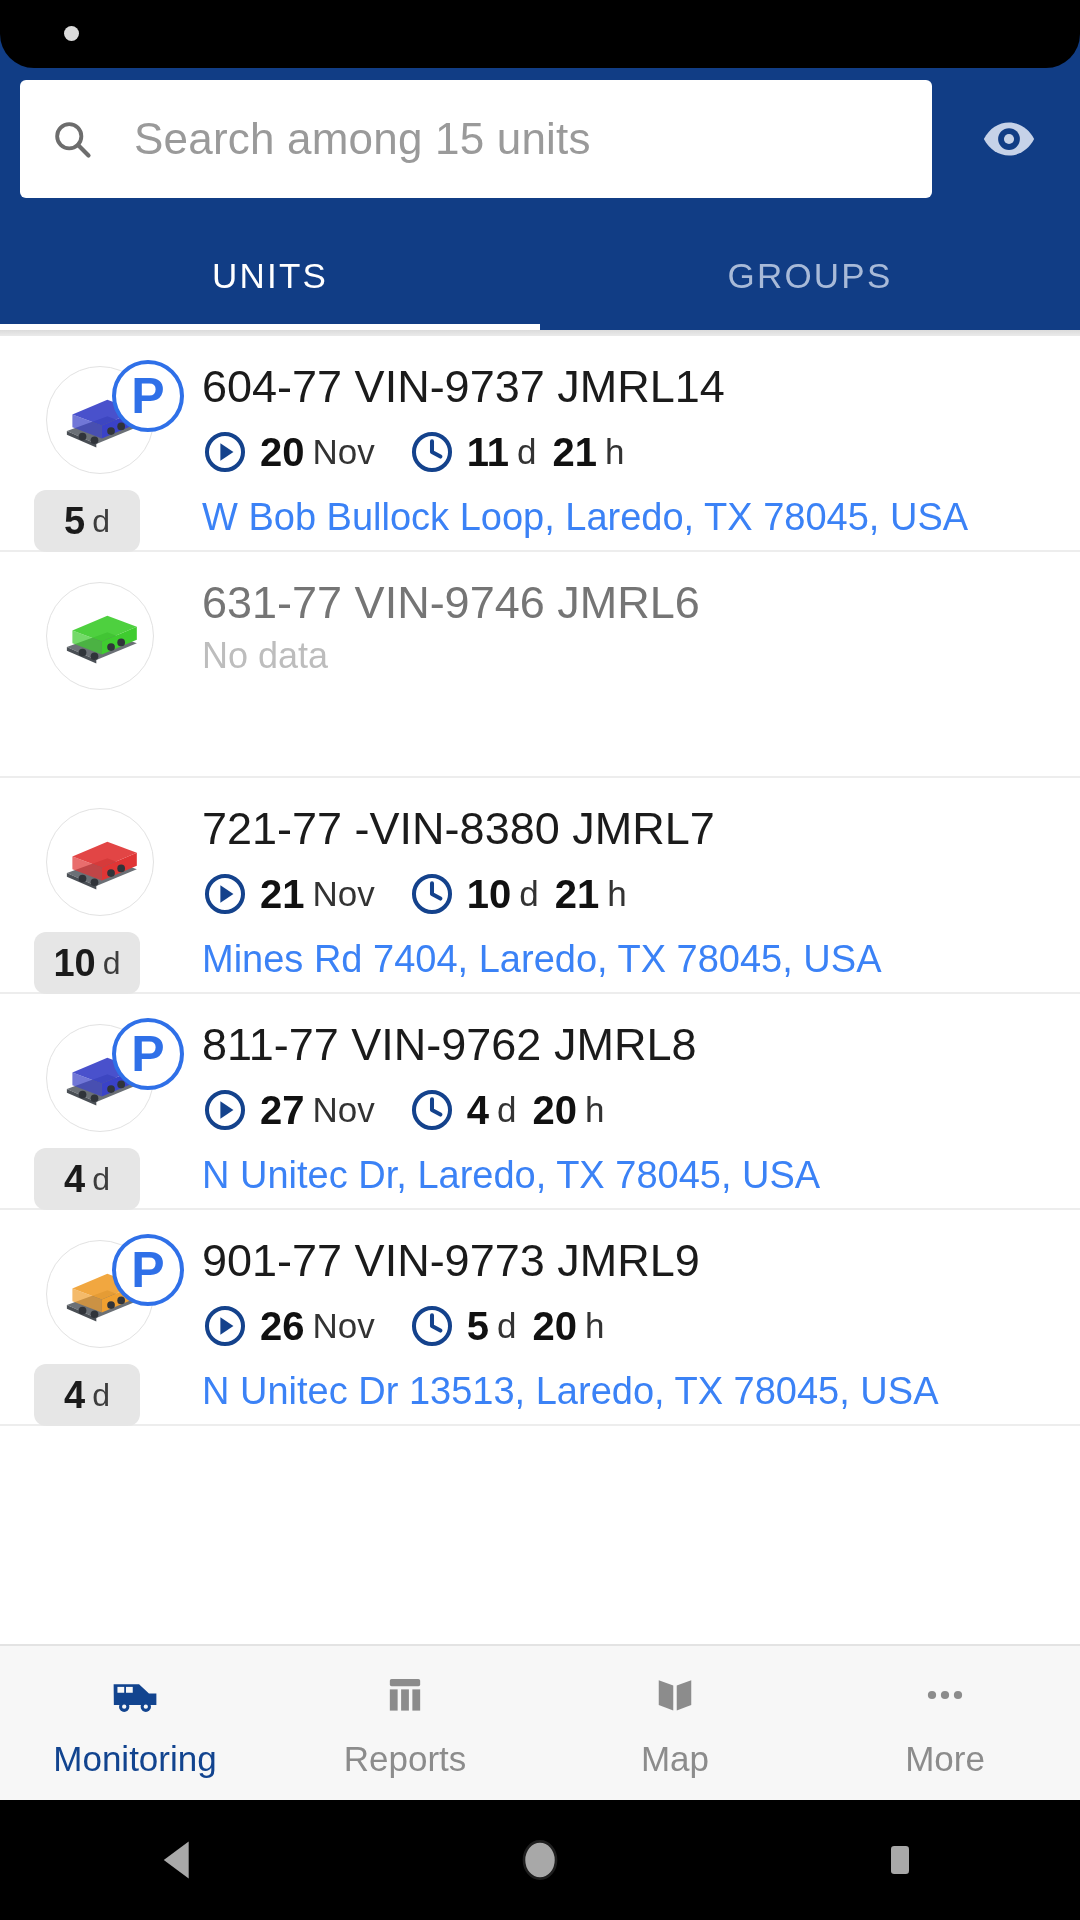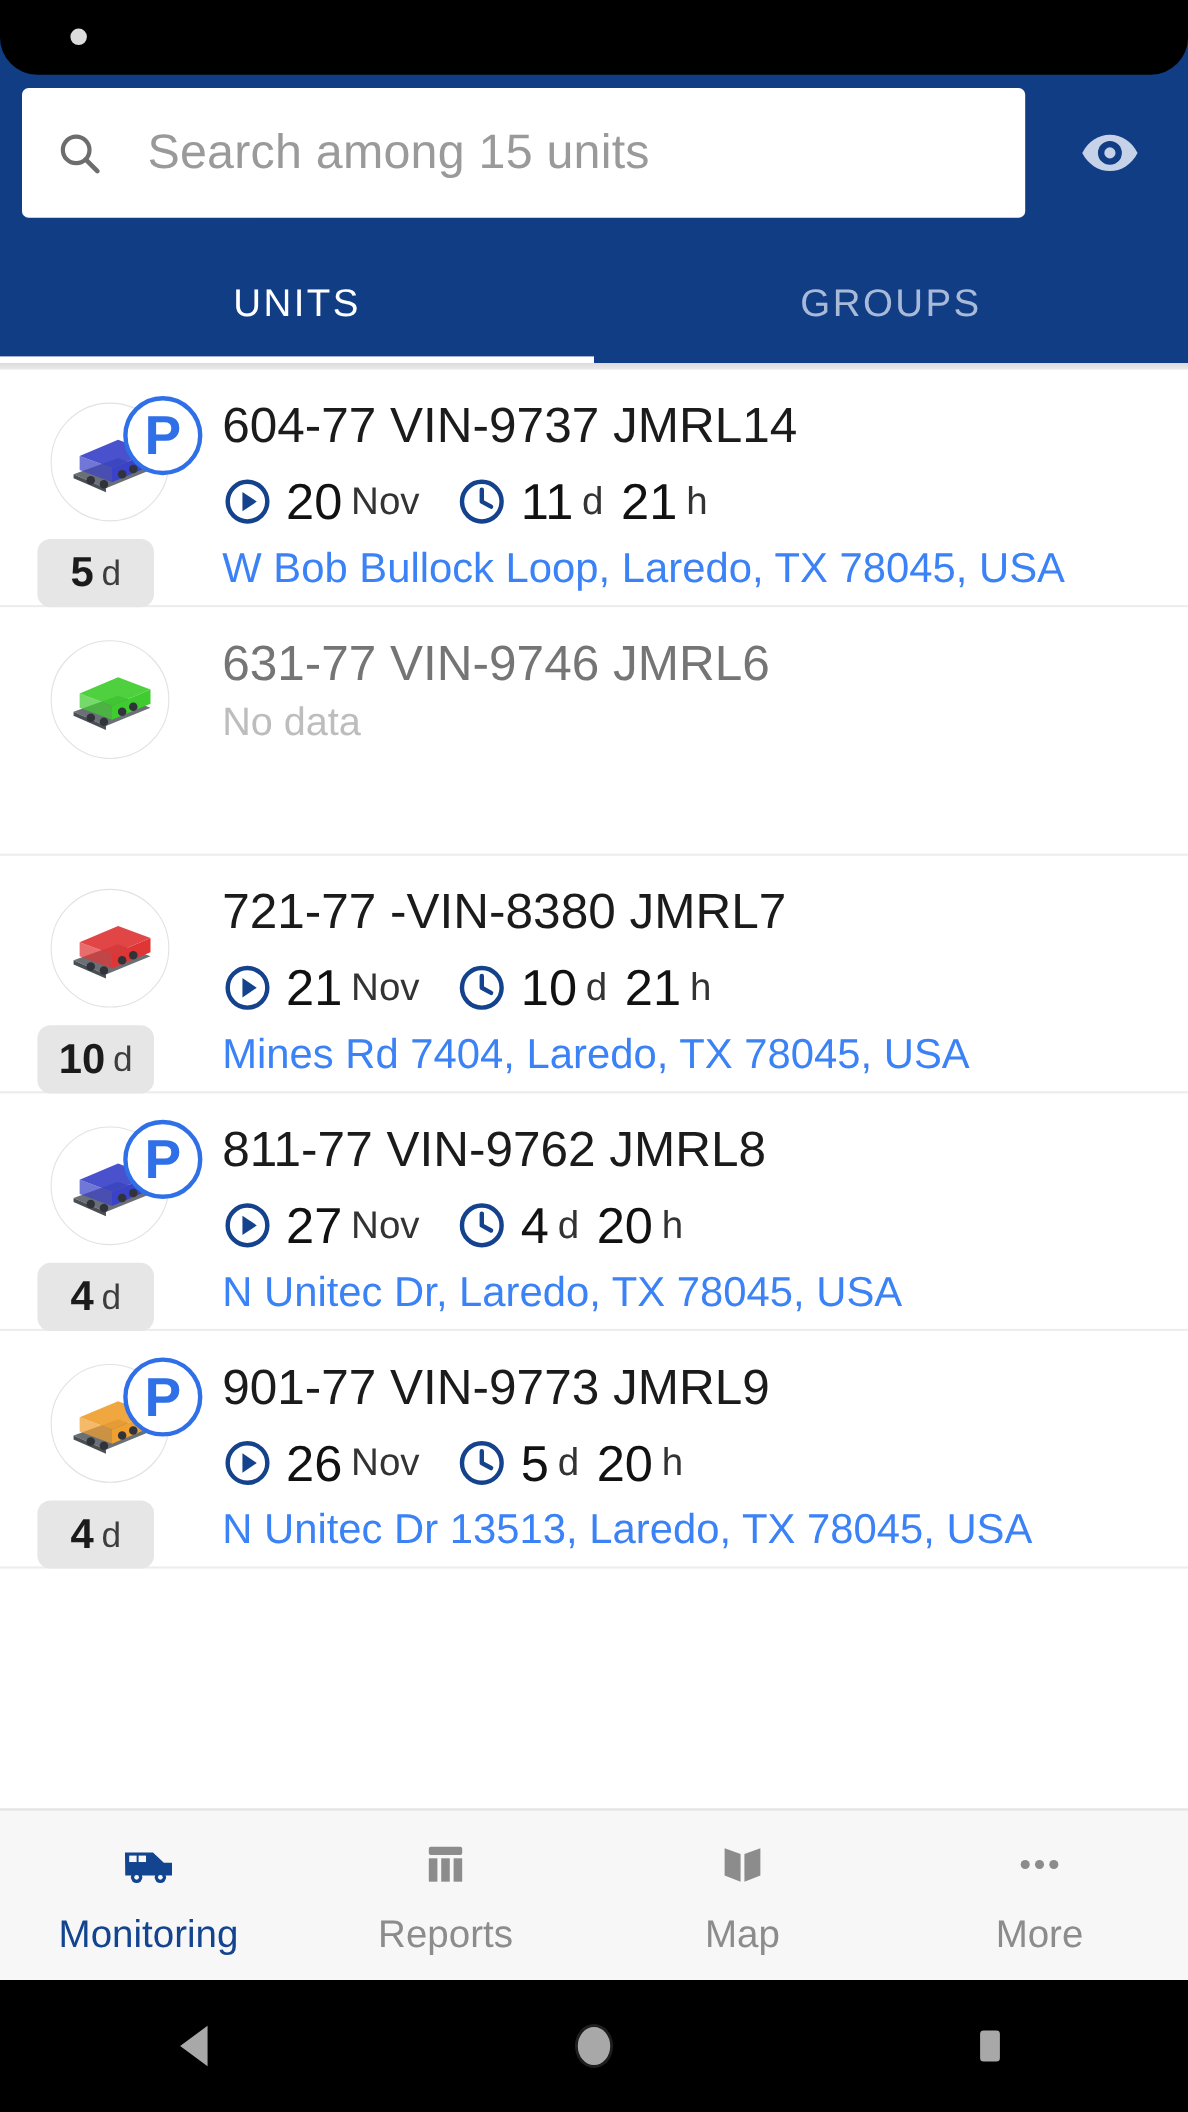--- a/index.html
+++ b/index.html
@@ -118,21 +118,21 @@
     font-size: 45px; color: #1b1b1b; font-weight: 400;
     white-space: nowrap; line-height: 1.18;
   }
   .unit-row.nodata .unit-title { color: #757575; }
   .no-data-text { font-size: 36px; color: #bdbdbd; margin-top: 6px; }
 
   .meta-row {
     display: flex; align-items: center; margin-top: 16px; white-space: nowrap;
   }
   .meta-icon { flex: 0 0 auto; width: 46px; height: 46px; margin-right: 12px; }
-  .meta-strong { font-size: 46px; font-weight: 400; color: #111; }
+  .meta-strong { font-size: 40px; font-weight: 700; color: #111; }
   .meta-light { font-size: 35px; font-weight: 400; color: #333; margin-left: 8px; }
   .meta-gap { width: 34px; }
 
   .address {
     position: absolute; left: 202px; top: 160px;
     font-size: 38px; color: #3b82f6; white-space: nowrap;
   }
 
   
   .bottom-nav {

